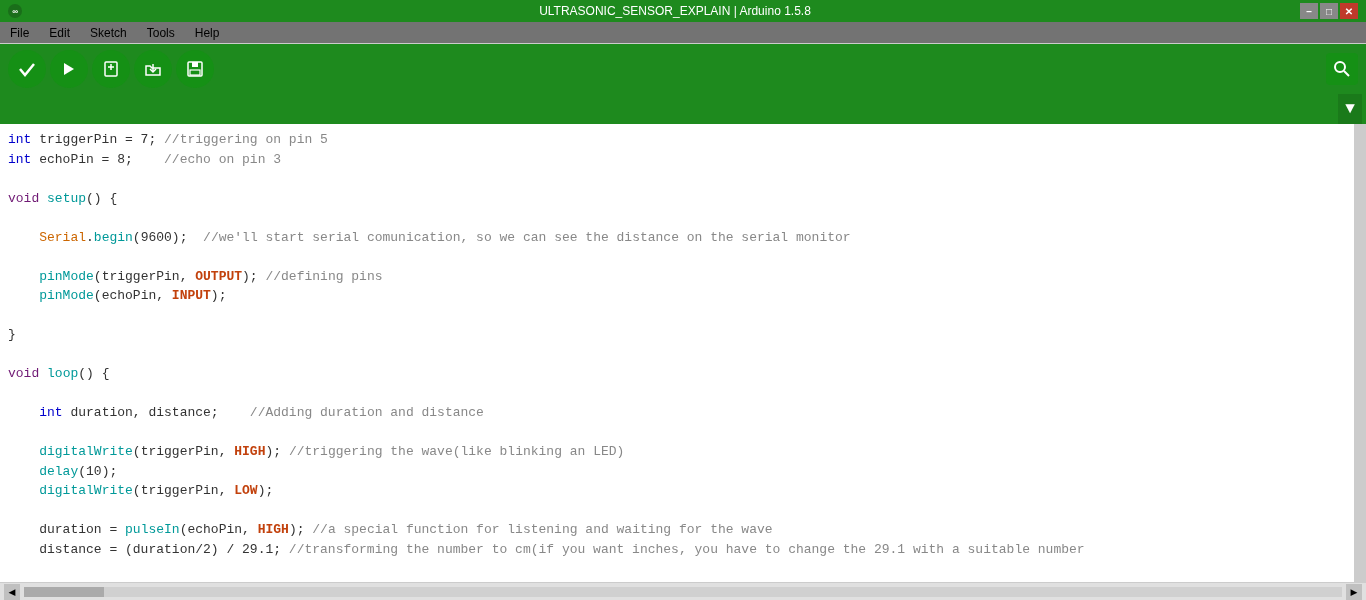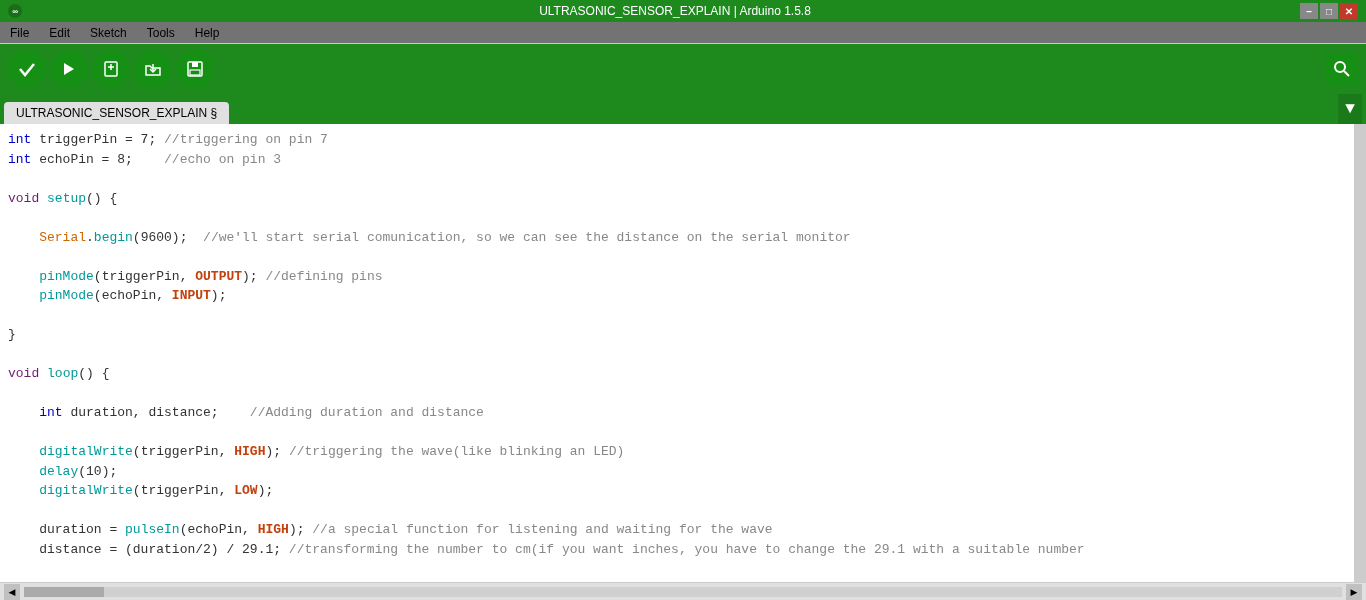--- a/index.html
+++ b/index.html
@@ -201,28 +201,25 @@
 
   <div class="toolbar-search" style="margin-left:auto;">
     <svg width="18" height="18" viewBox="0 0 18 18">
         <circle cx="7" cy="7" r="5" stroke="white" stroke-width="2" fill="none"></circle>
         <line x1="11" y1="11" x2="16" y2="16" stroke="white" stroke-width="2"></line>
       </svg>
   </div>
 </div>
 
 <div class="tab-bar">
-  <div class="tab">
-    <span>ULTRASONIC_SENSOR_EXPLAIN §</span>
-  </div>
   <div class="tab-arrow">▼</div>
 </div>
 
 <div class="editor">
-  <div class="code-area"><span class="kw-int-type">int</span><span class="normal"> triggerPin = 7; </span><span class="comment">//triggering on pin 7</span>
+  <div class="code-area"><span class="kw-int-type">int</span><span class="normal"> triggerPin = 7; </span><span class="comment">//triggering on pin 5</span>
 <span class="kw-int-type">int</span><span class="normal"> echoPin = 8;    </span><span class="comment">//echo on pin 3</span>
 
 <span class="kw-void">void</span><span class="normal"> </span><span class="fn-teal">setup</span><span class="normal">() {</span>
 
 <span class="normal">    </span><span class="fn-orange">Serial</span><span class="normal">.</span><span class="fn-teal">begin</span><span class="normal">(9600);  </span><span class="comment">//we'll start serial comunication, so we can see the distance on the serial monitor</span>
 
 <span class="normal">    </span><span class="fn-teal">pinMode</span><span class="normal">(triggerPin, </span><span class="highlight-high">OUTPUT</span><span class="normal">); </span><span class="comment">//defining pins</span>
 <span class="normal">    </span><span class="fn-teal">pinMode</span><span class="normal">(echoPin, </span><span class="highlight-high">INPUT</span><span class="normal">);</span>
 
 <span class="normal">}</span>

